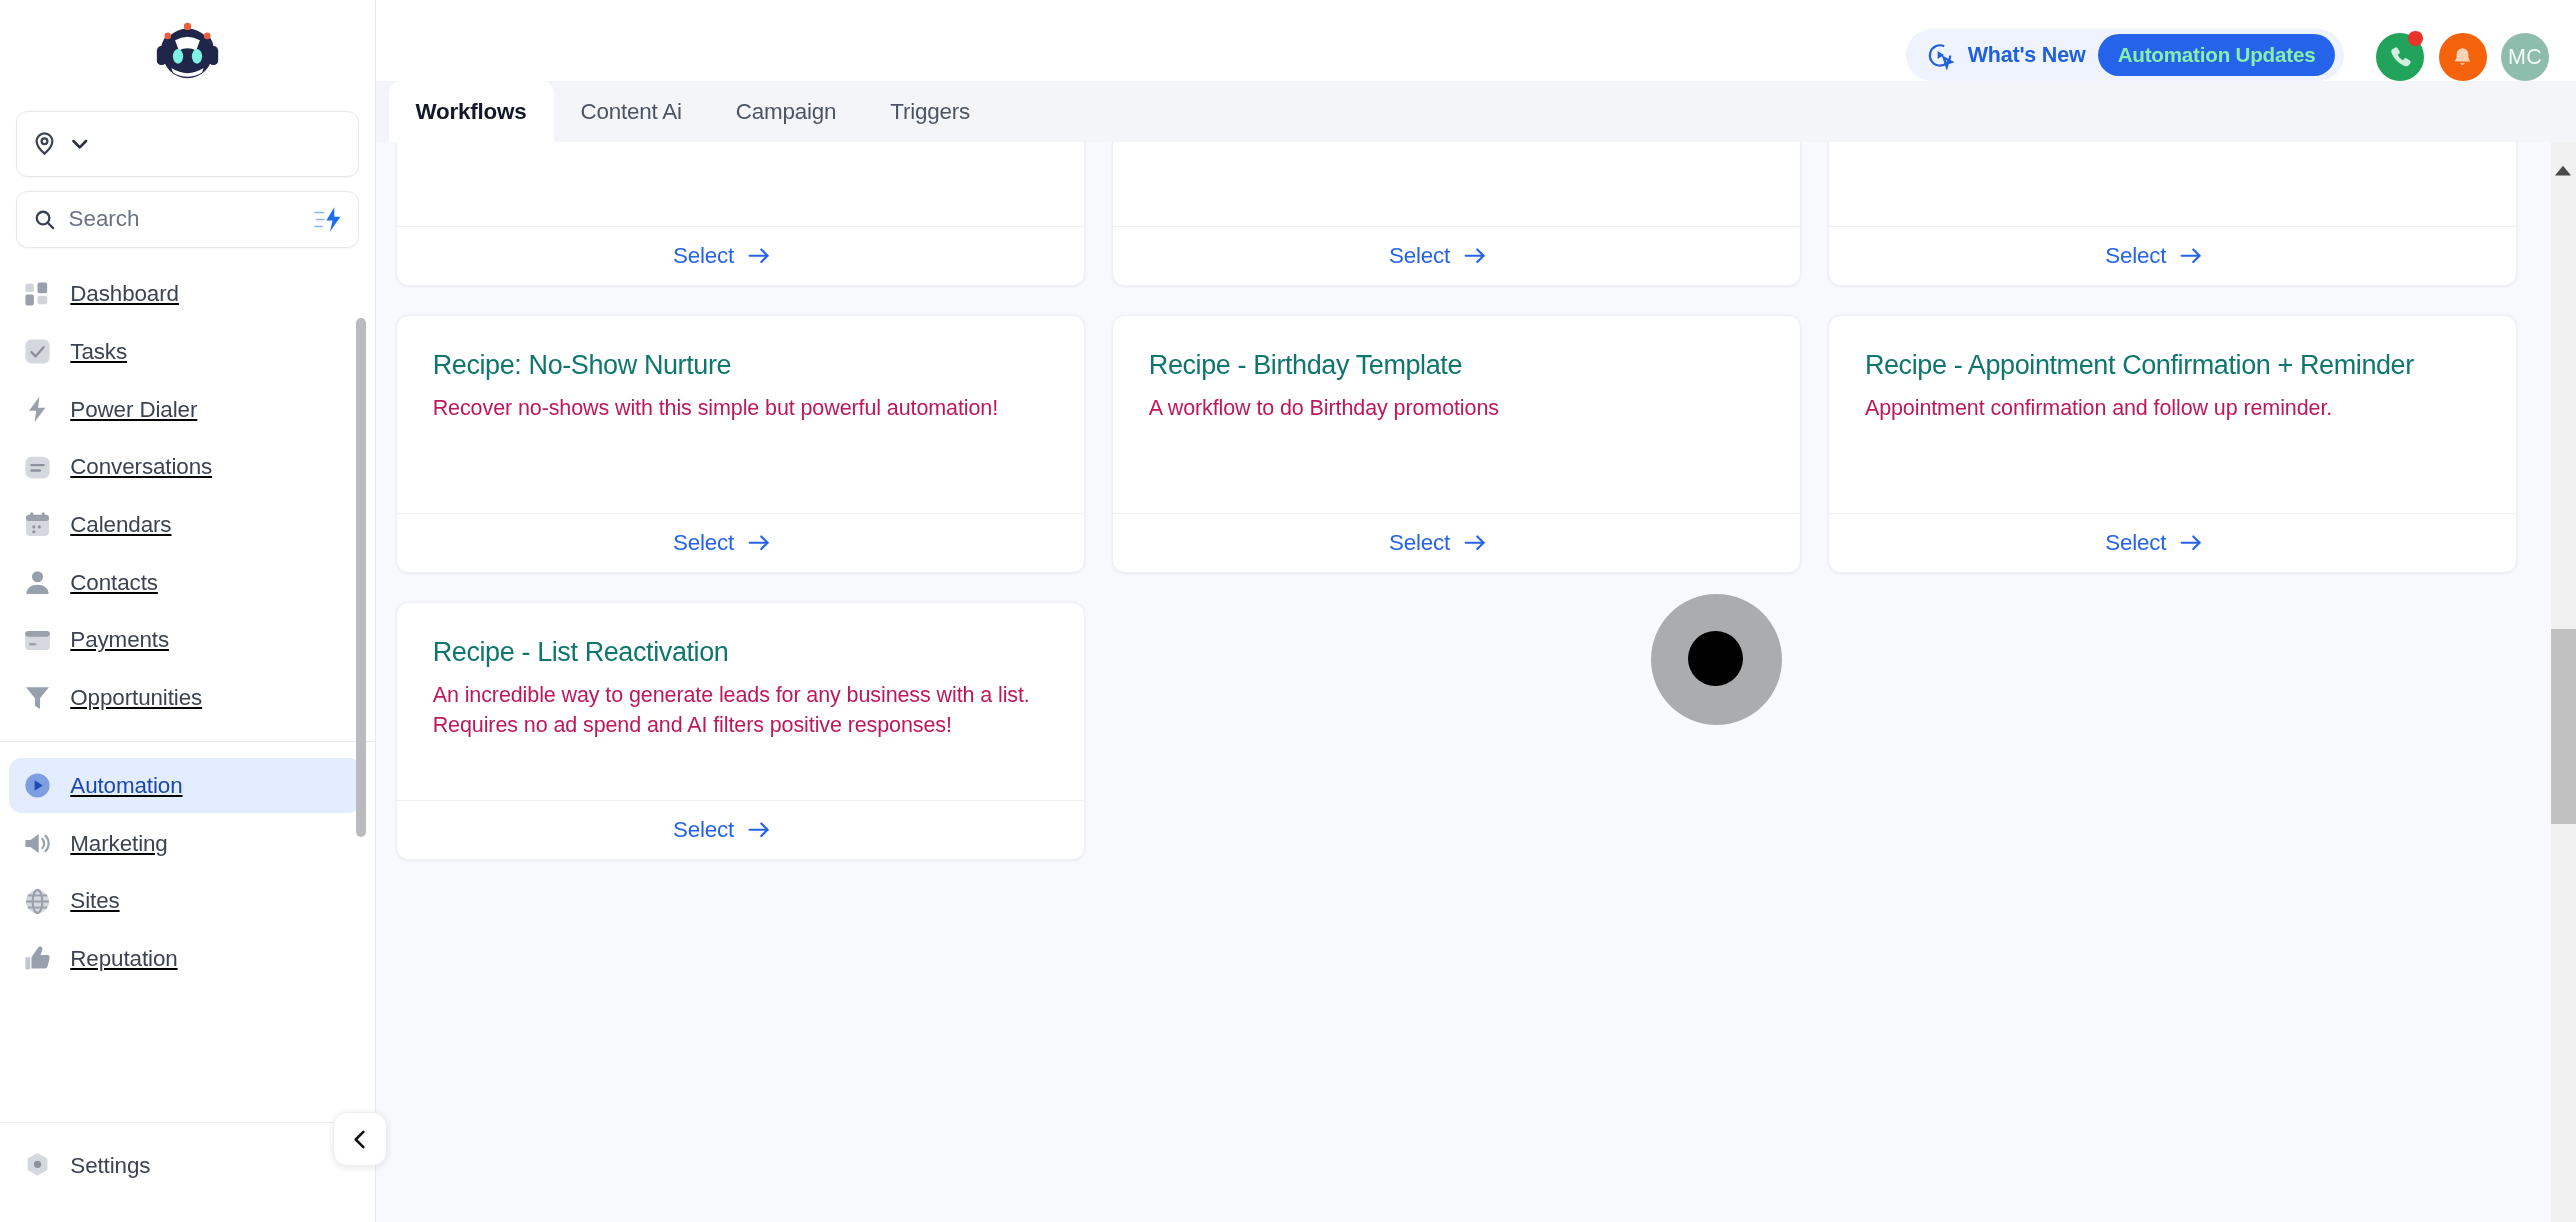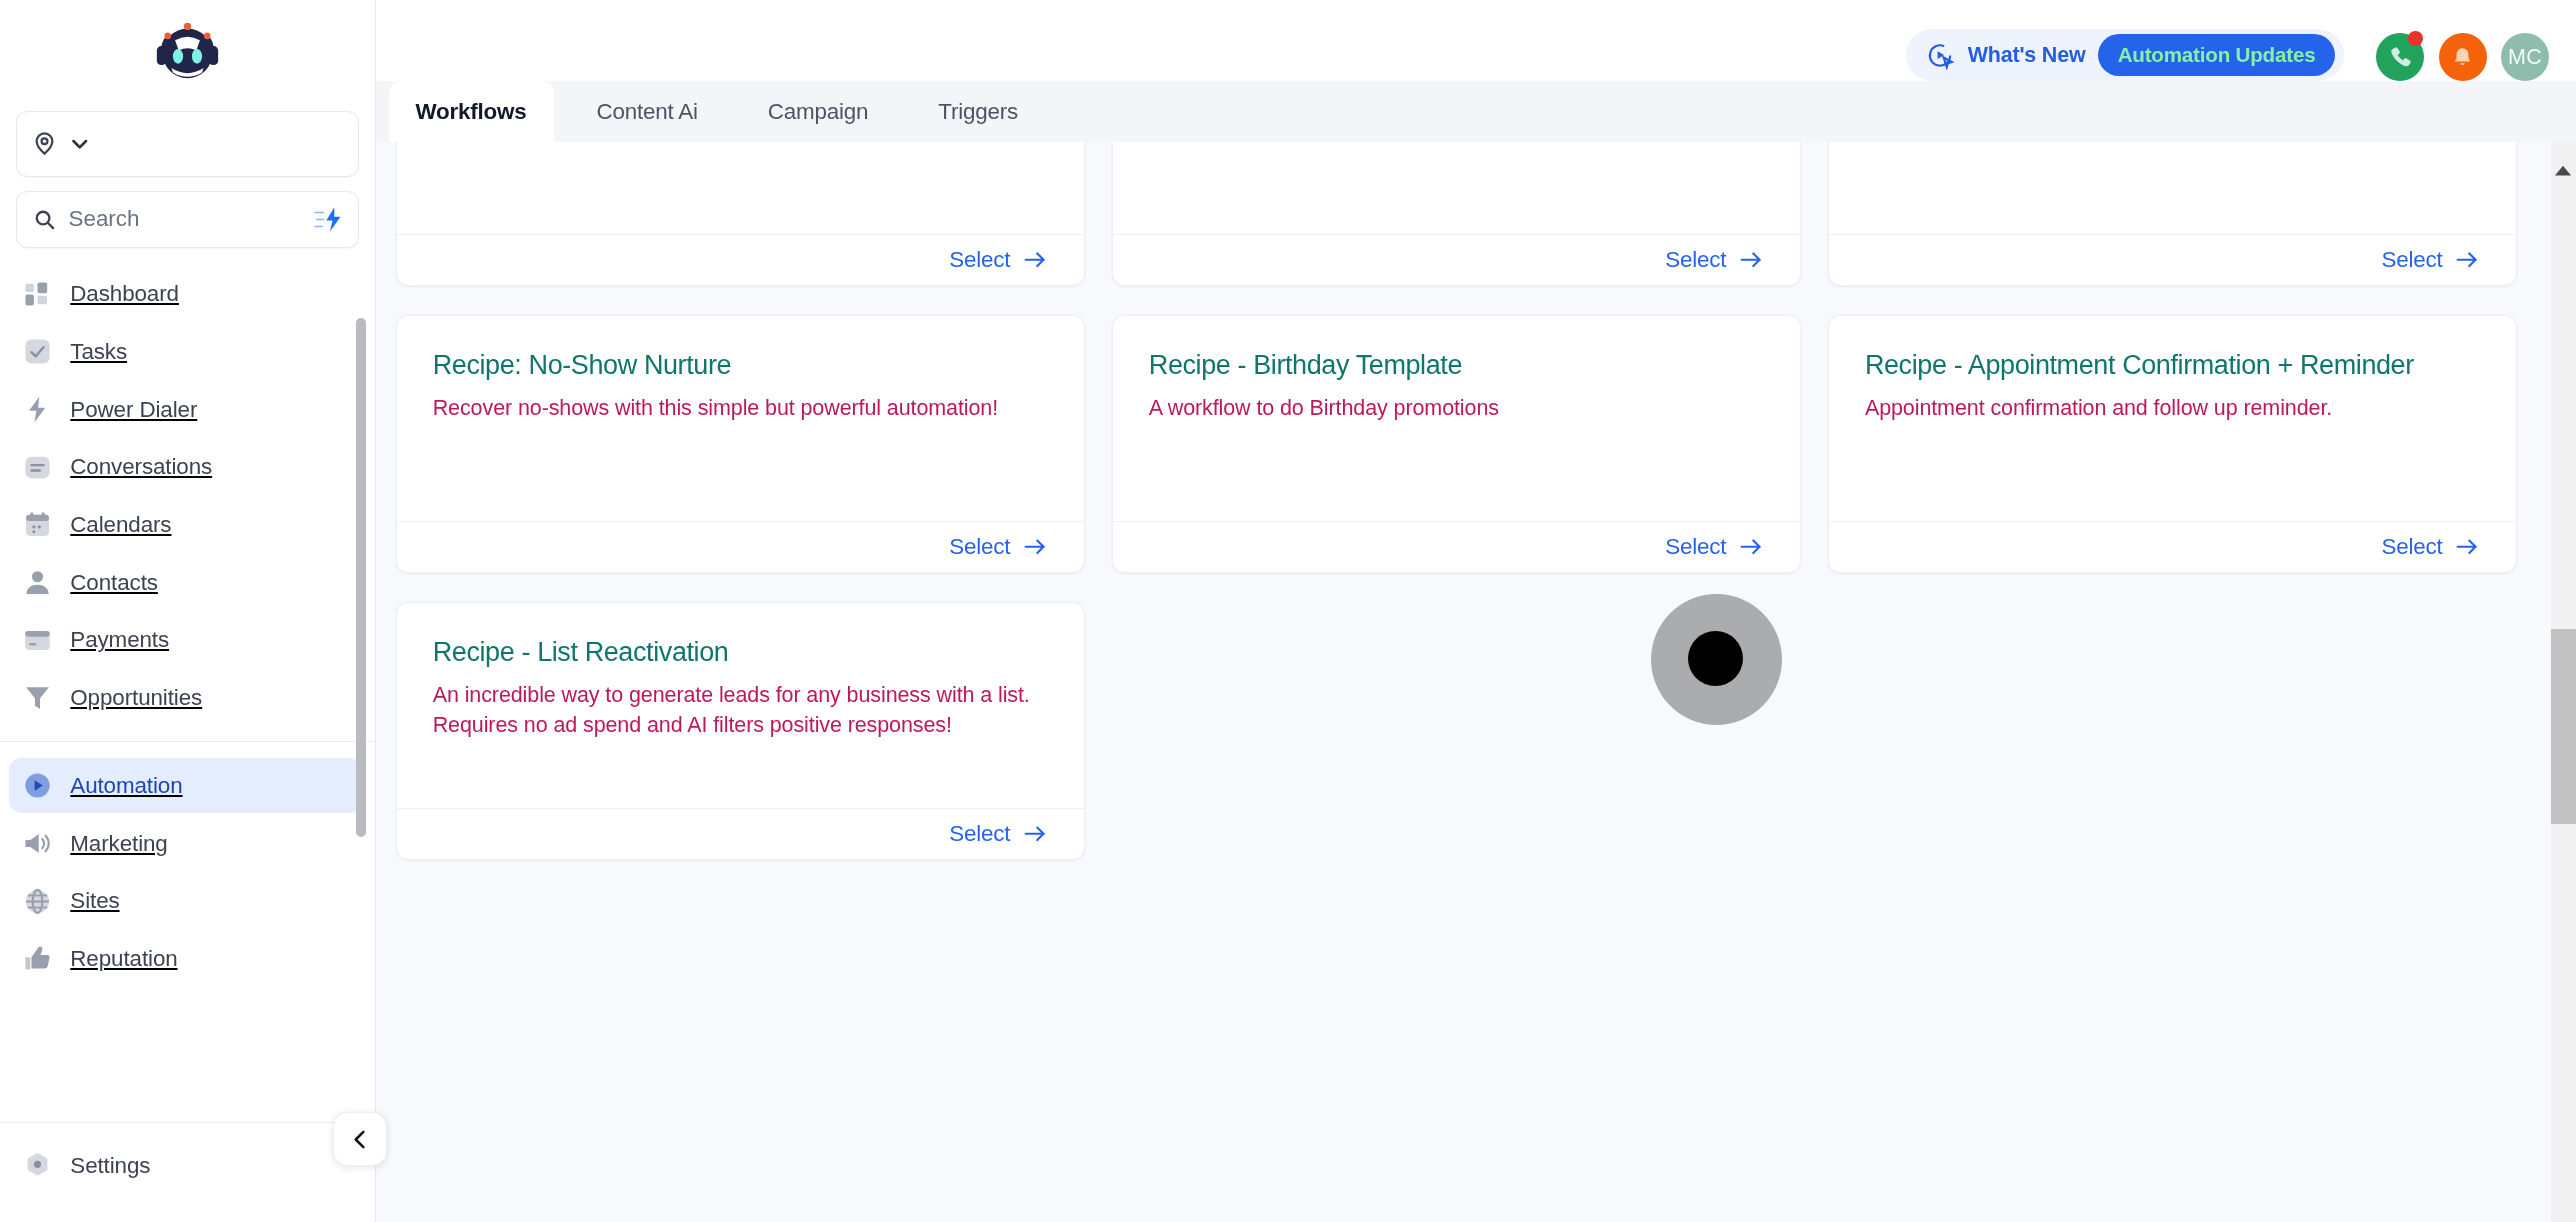--- a/index.html
+++ b/index.html
@@ -132,21 +132,21 @@
   .red-dot { position: absolute; top: -1.8px; right: 1.8px; width: 14.3px; height: 14.3px; border-radius: 50%; background: #e8342a; }
   .avatar {
     width: 48px; height: 48px; border-radius: 50%;
     background: #8fbdad; color: #f4fbf8;
     display: flex; align-items: center; justify-content: center;
     font-size: 21.5px; letter-spacing: 0.4px; margin-left: 14.3px; cursor: pointer;
   }
 
   .tabbar {
     height: 61px; background: #f3f5f9;
-    display: flex; align-items: flex-end; gap: 16px;
+    display: flex; align-items: flex-end; gap: 0;
     padding-left: 12.5px; flex: 0 0 61px;
   }
   .tab {
     height: 61px; display: flex; align-items: center;
     padding: 0 27px; font-size: 22.4px; color: #4b5563;
     border-radius: 12.5px 12.5px 0 0; cursor: pointer; letter-spacing: -0.2px;
   }
   .tab.active { background: #fff; color: #111827; font-weight: bold; }
 
   .content {
@@ -172,21 +172,21 @@
   .card-body { flex: 1 1 auto; padding: 32px 36px 10.7px 36px; }
   .card-title {
     font-size: 27px; color: #0f766e; letter-spacing: -0.4px;
     line-height: 1.28; margin-bottom: 10.7px;
   }
   .card-desc {
     font-size: 21.5px; color: #be185d; line-height: 1.42; letter-spacing: -0.1px;
   }
   .card-footer {
     border-top: 0.9px solid #eef0f4;
-    height: 51px; display: flex; align-items: center; justify-content: flex-end;
+    height: 59px; display: flex; align-items: center; justify-content: center;
     padding-right: 36px;
   }
   .select-link {
     display: flex; align-items: center; gap: 12.5px;
     color: #2563eb; font-size: 22.4px; cursor: pointer; letter-spacing: -0.2px;
   }
   .select-link svg { width: 25px; height: 21.5px; }
 
   .main-scrollbar-track {
     position: absolute; right: 0; top: 0; width: 25px; height: 1081px;

